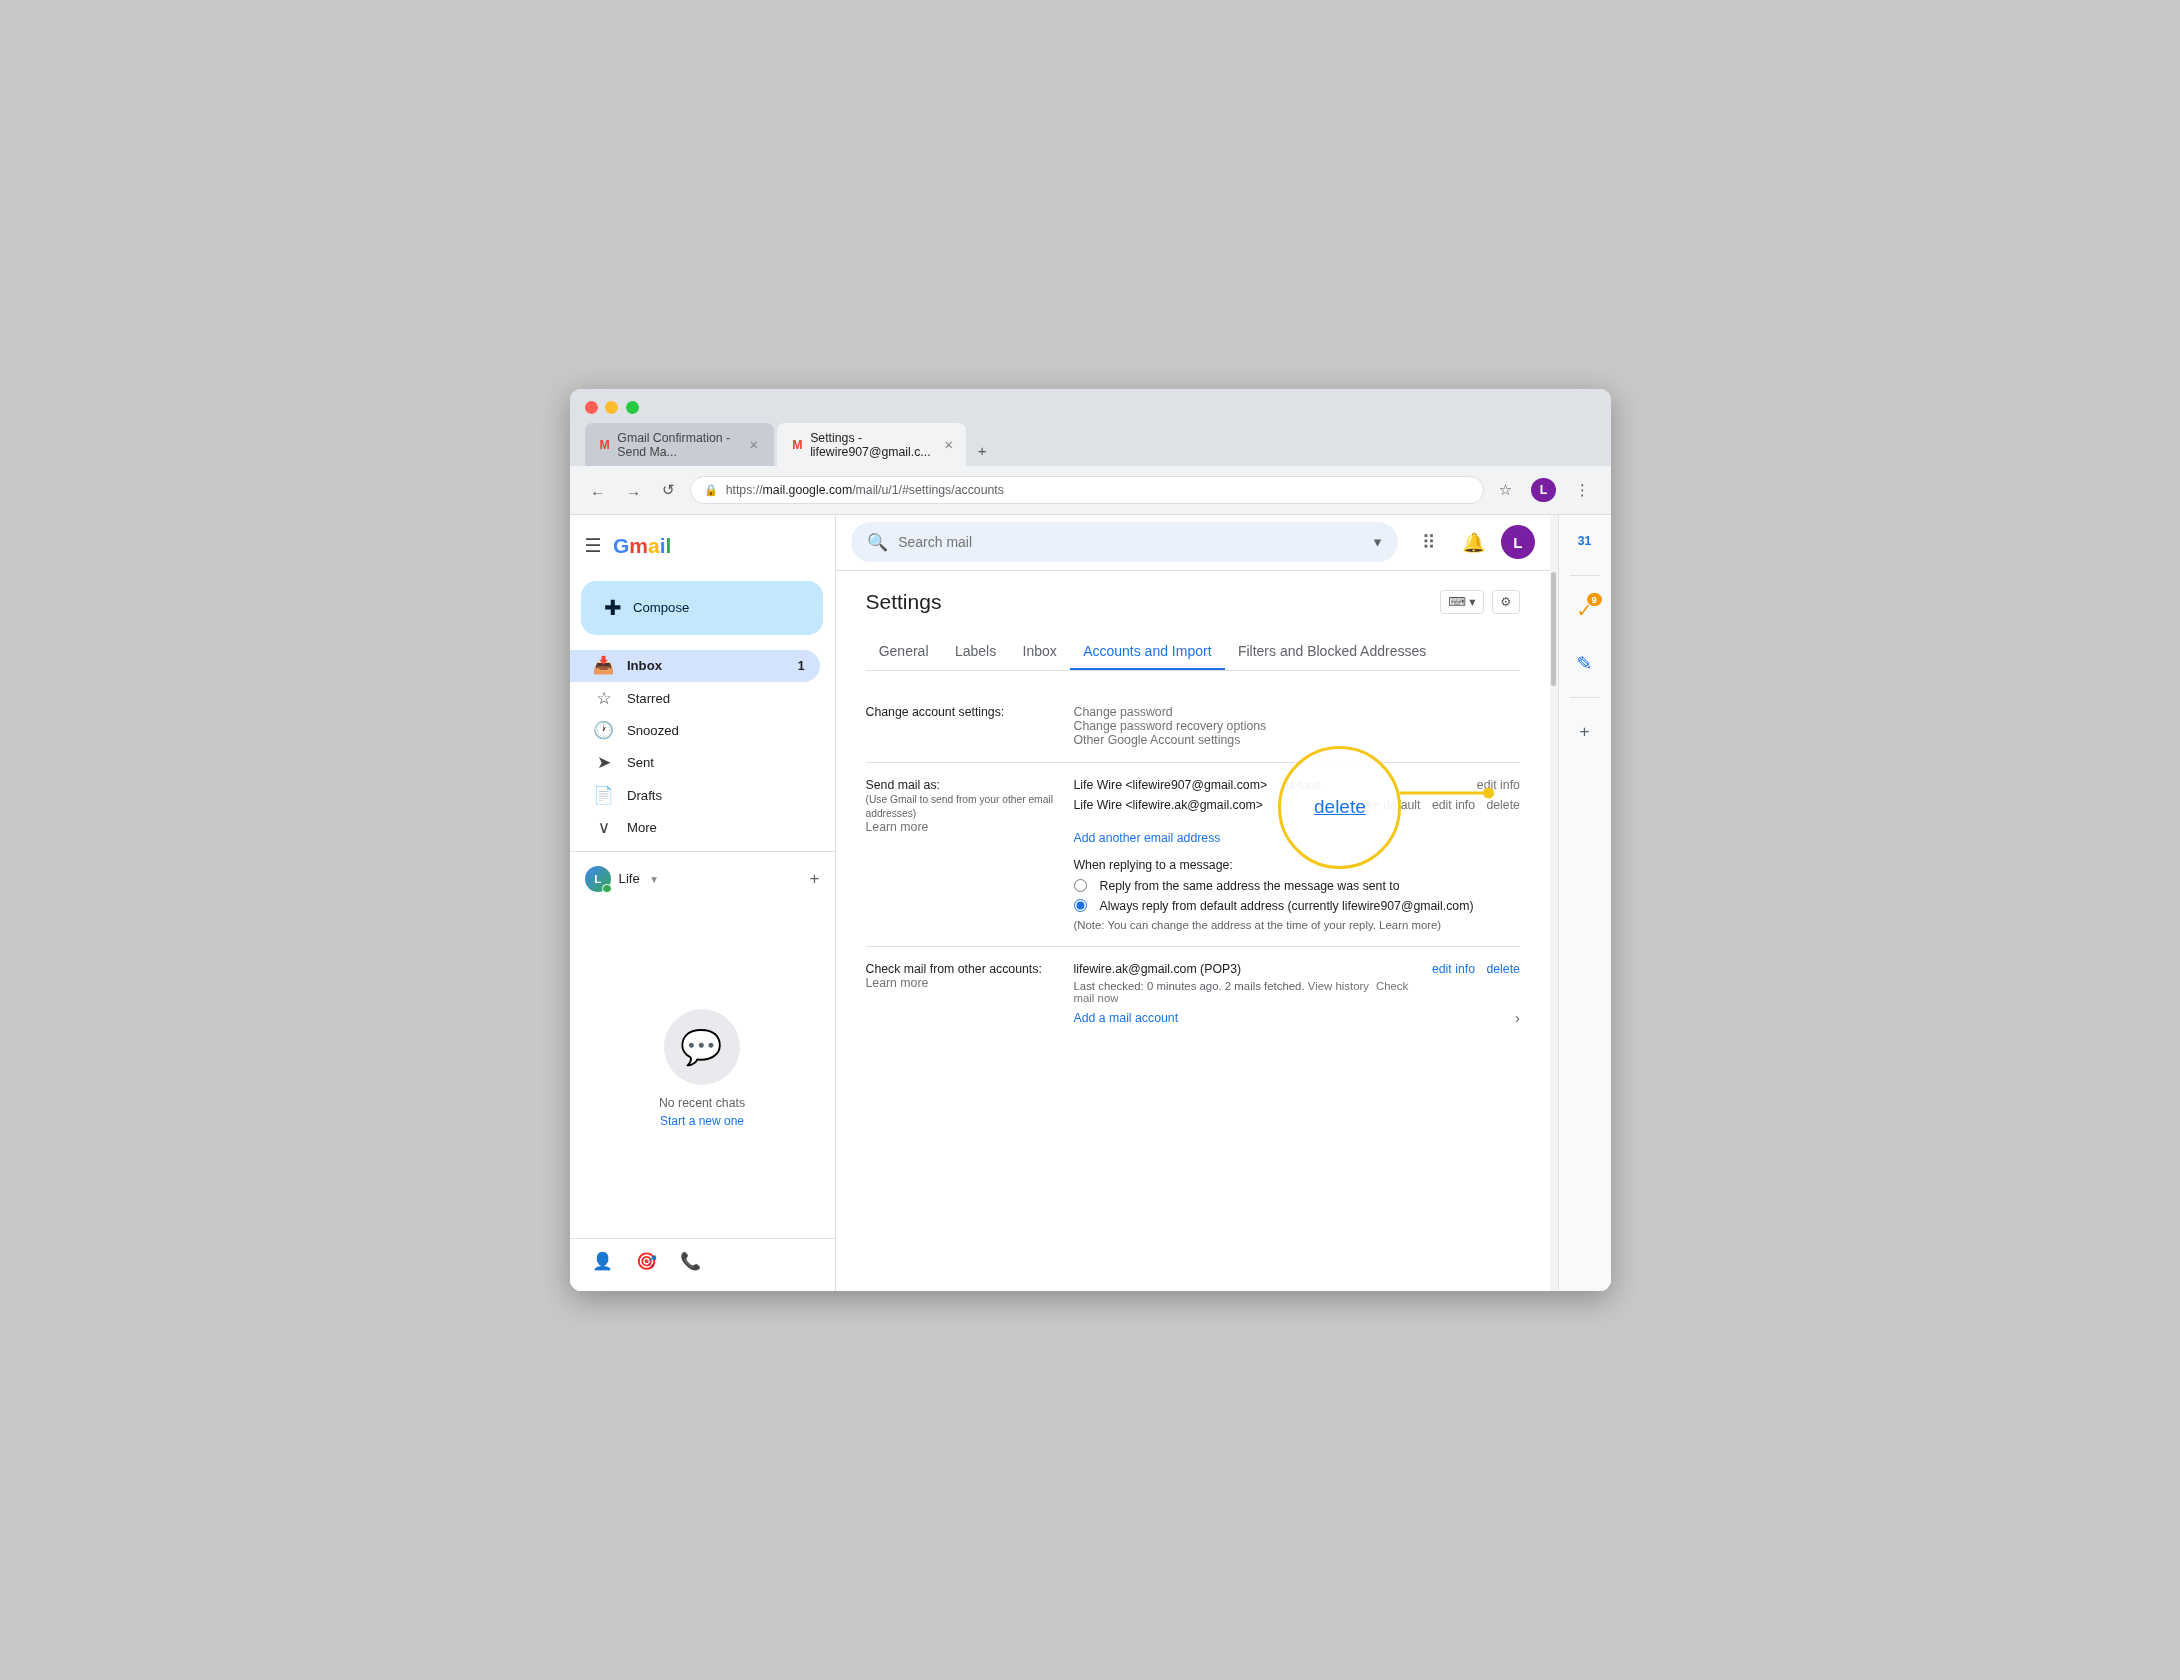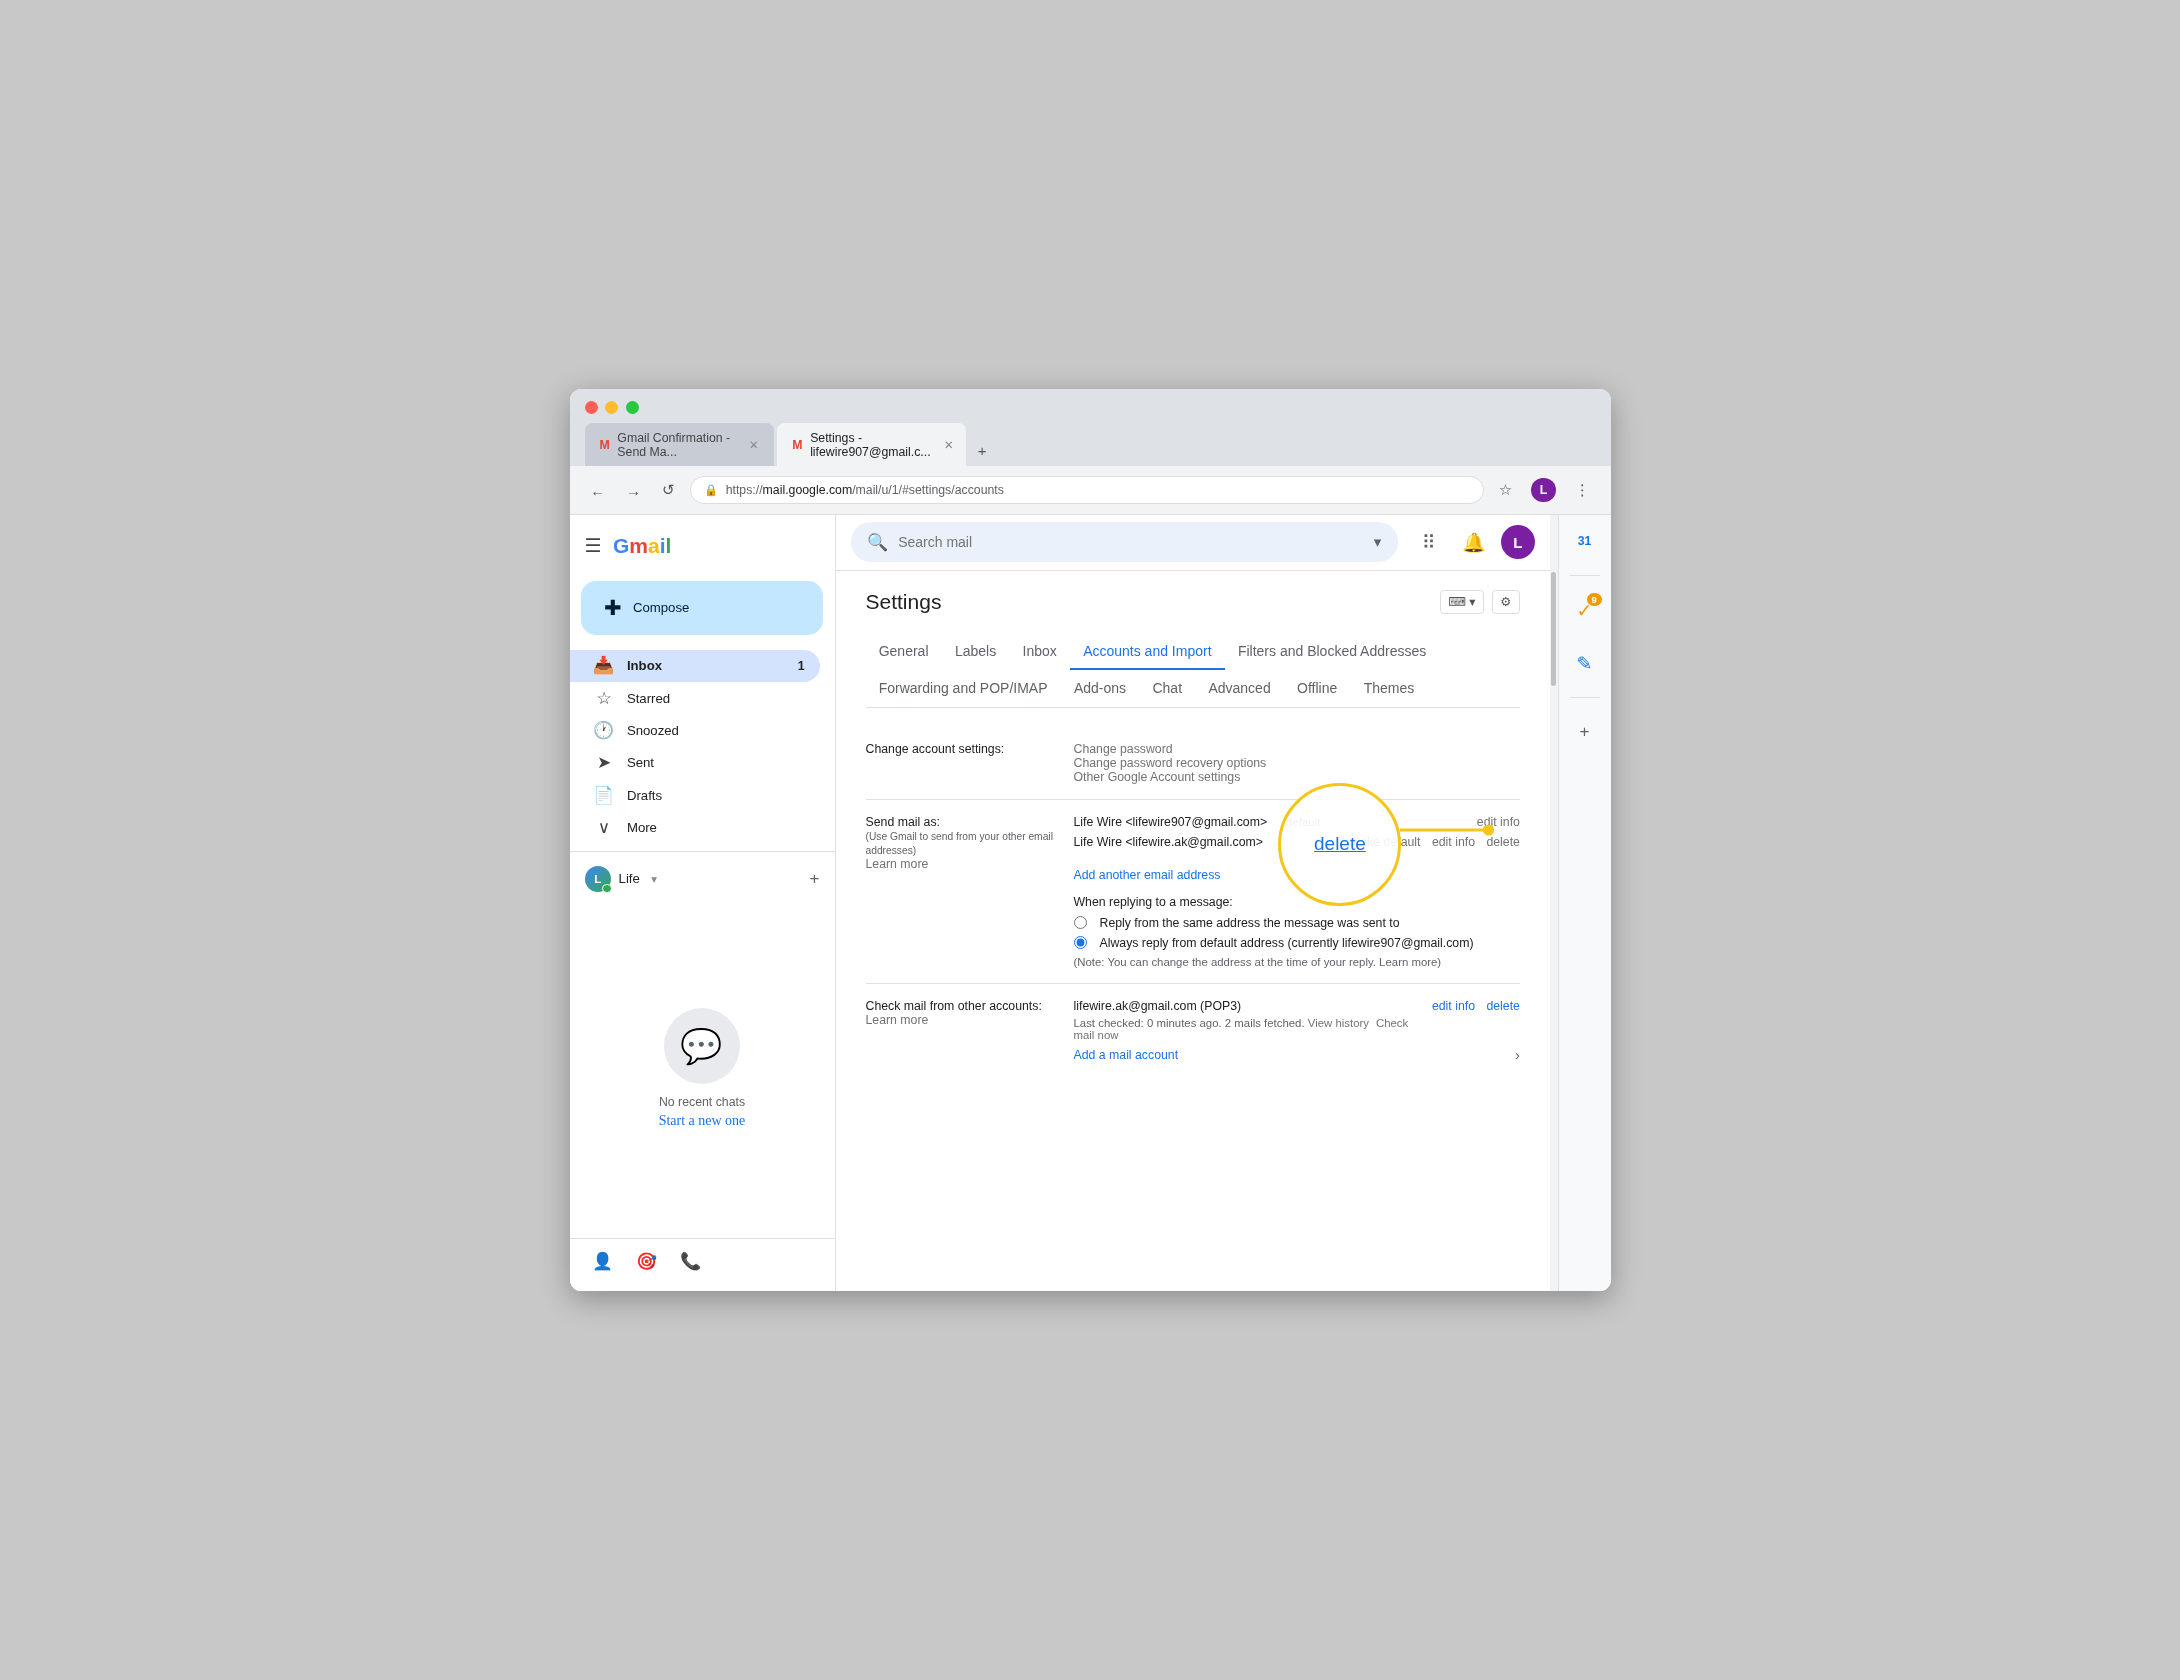--- a/index.html
+++ b/index.html
@@ -167,21 +167,21 @@
       justify-content: center;
       padding: 19px;
     }
     .chat-placeholder {
       width: 76px; height: 76px; border-radius: 50%;
       background: #e8eaed;
       display: flex; align-items: center; justify-content: center;
       font-size: 34px; color: #bbb; margin-bottom: 11.4px;
     }
     .chat-no-recent { font-size: 12.3px; color: #5f6368; margin-bottom: 3.8px; }
-    .chat-start { font-size: 14px; color: #1a73e8; cursor: pointer; font-family: Liberation Serif, serif; }
+    .chat-start { font-size: 12px; color: #1a73e8; cursor: pointer; }
 
     .sidebar-footer {
       display: flex;
       gap: 23px;
       padding: 11.4px 23px;
       border-top: 0.9px solid #e0e0e0;
     }
     .footer-icon { font-size: 17px; color: #5f6368; cursor: pointer; }
     .search-bar {
       flex: 1;
@@ -479,28 +479,20 @@
           </div>
         </div>
 
         <div class="settings-tabs">
           <div class="tabs-row-settings">
             <div class="settings-tab">General</div>
             <div class="settings-tab">Labels</div>
             <div class="settings-tab">Inbox</div>
             <div class="settings-tab active">Accounts and Import</div>
             <div class="settings-tab">Filters and Blocked Addresses</div>
-          </div>
-          <div class="tabs-row-settings" style="margin-top:0;">
-            <div class="settings-tab">Forwarding and POP/IMAP</div>
-            <div class="settings-tab">Add-ons</div>
-            <div class="settings-tab">Chat</div>
-            <div class="settings-tab">Advanced</div>
-            <div class="settings-tab">Offline</div>
-            <div class="settings-tab">Themes</div>
           </div>
         </div>
 
         <table class="settings-table">
           <tbody>
 
             <tr>
               <td class="settings-label-cell">Change account settings:</td>
               <td class="settings-value-cell">
                 <div><a class="link">Change password</a></div>

